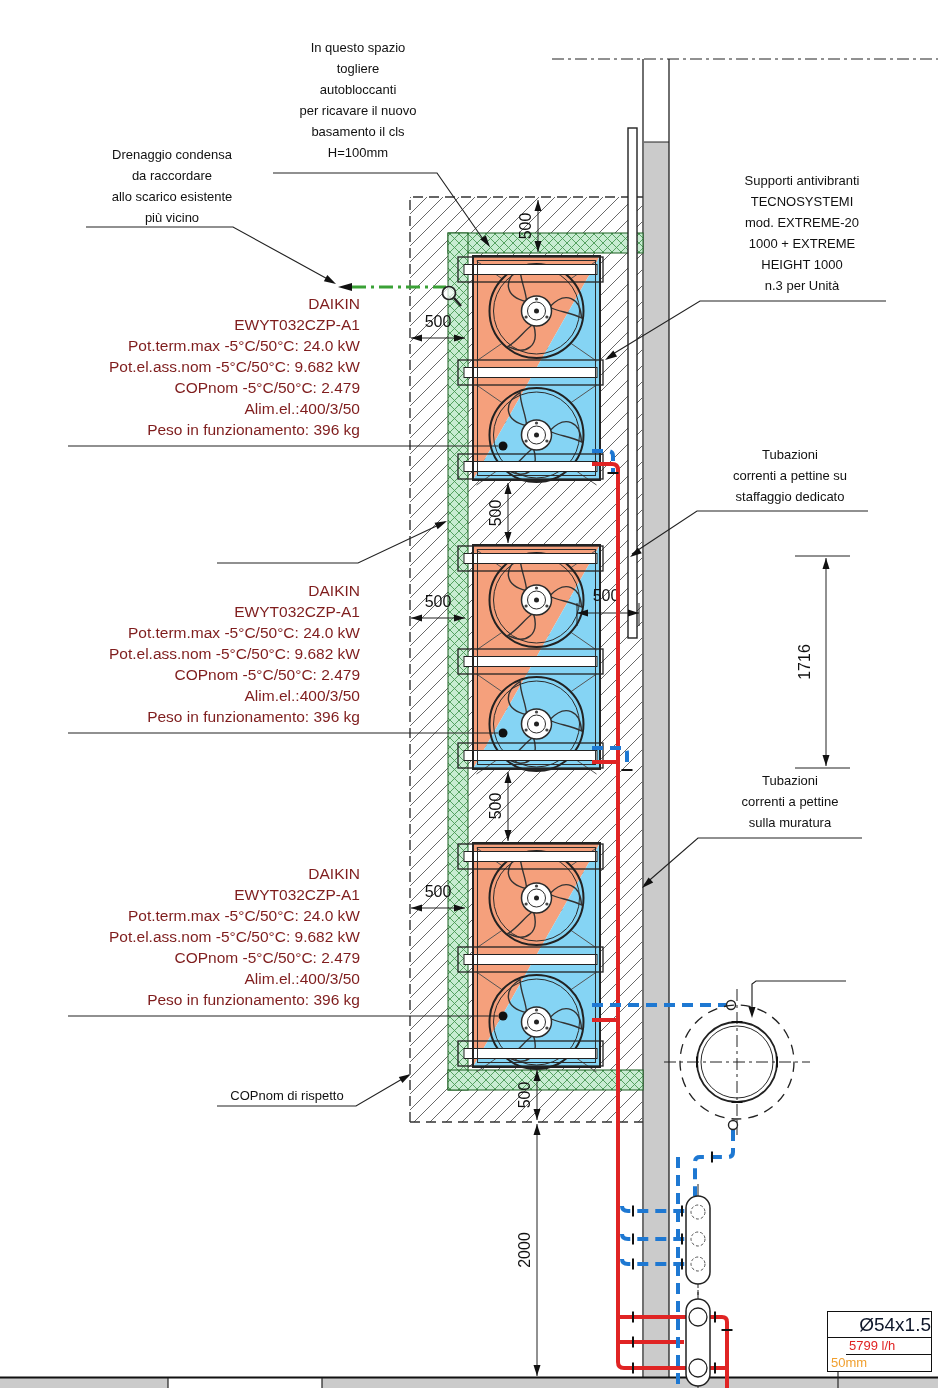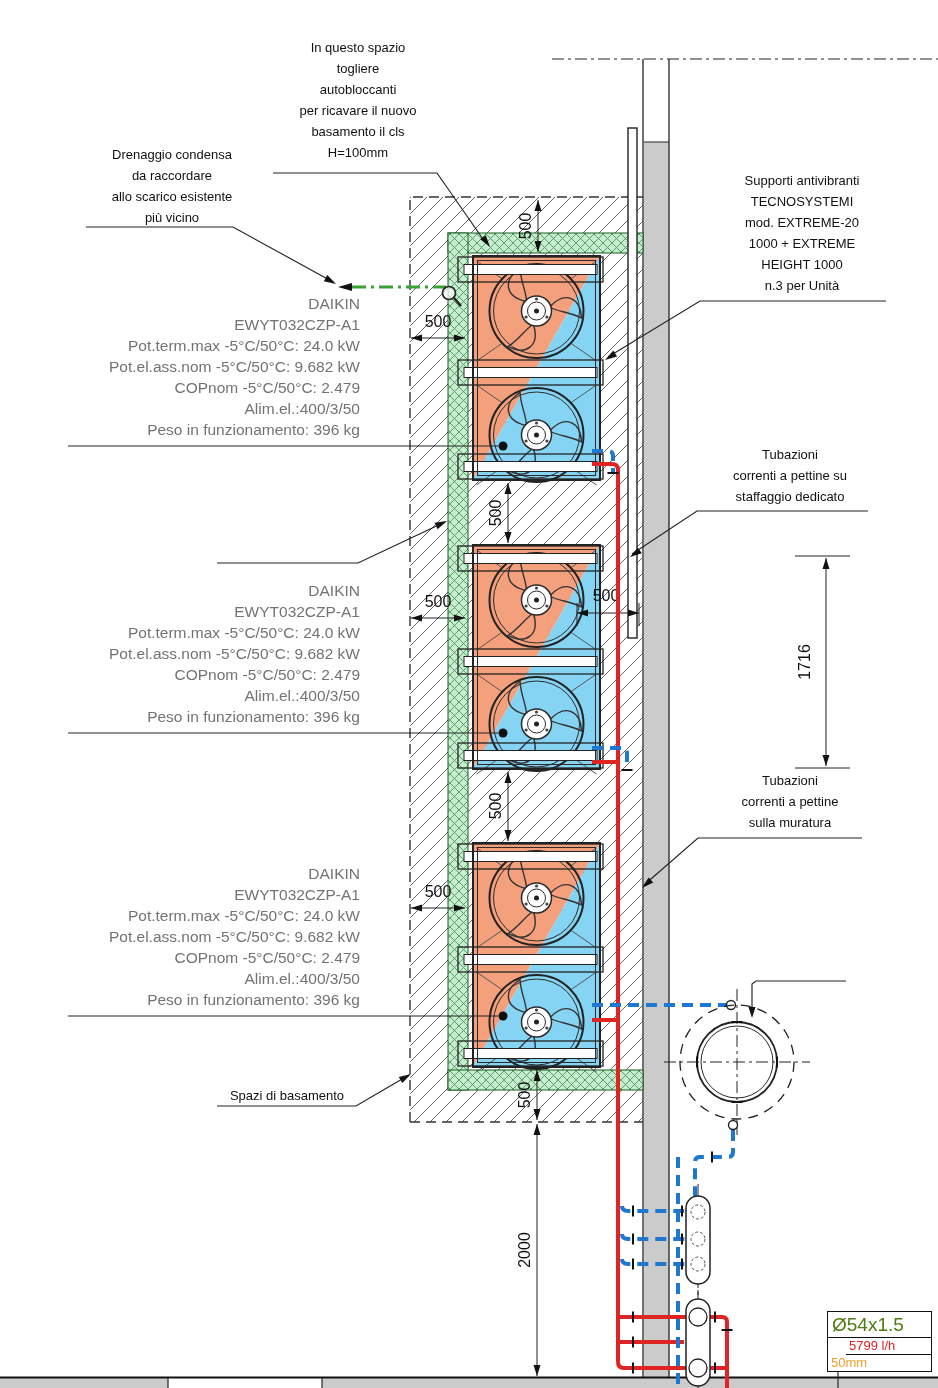--- a/index.html
+++ b/index.html
@@ -1,22 +1,22 @@
 <!DOCTYPE html>
 <html><head>
 <meta charset="utf-8">
 <style>
   html,body{margin:0;padding:0;background:#fff;}
   .canvas{position:relative;width:938px;height:1388px;background:#fff;overflow:hidden;
           font-family:"Liberation Sans",sans-serif;color:#111;}
   .canvas svg{position:absolute;left:0;top:0;}
   .note{position:absolute;white-space:pre-line;text-align:center;font-size:13px;line-height:21px;color:#111;}
-  .daikin{position:absolute;white-space:pre-line;text-align:right;font-size:15.5px;line-height:21px;color:#737373;}
+  .daikin{position:absolute;white-space:pre-line;text-align:right;font-size:15.5px;line-height:21px;color:#7f1d1d;}
   .specbox{position:absolute;border:1.6px solid #111;background:#fff;width:103px;}
-  .specbox .r1{font-size:19px;line-height:25px;height:25px;padding-left:4px;border-bottom:1px solid #111;color:#4d7c0f;}
+  .specbox .r1{font-size:19px;line-height:25px;height:25px;padding-left:4px;border-bottom:1px solid #111;color:#0f172a;text-align:right;}
   .specbox .r2{font-size:13px;line-height:16px;height:16px;padding-left:3px;border-bottom:1px solid #111;color:#e02424;margin-left:18px;}
   .specbox .r3{font-size:13px;line-height:16px;height:16px;padding-left:3px;color:#f09f2e;}
   
   .s1{fill:none;stroke:#2b2b2b;stroke-width:1;}
   .s13{fill:none;stroke:#222;stroke-width:1.3;}
   .s2{fill:none;stroke:#222;stroke-width:2;}
   .railA{fill:none;stroke:#222;stroke-width:1.3;}
   .railB{fill:#fff;stroke:#222;stroke-width:1;}
   .blade{fill:none;stroke:#333;stroke-width:1.4;}
   .brace{stroke:#555;stroke-width:1;}
@@ -310,21 +310,21 @@
 mod. EXTREME-20
 1000 + EXTREME
 HEIGHT 1000
 n.3 per Unità</div>
 <div class="note" style="left:690px;top:444px;width:200px;">Tubazioni
 correnti a pettine su
 staffaggio dedicato</div>
 <div class="note" style="left:690px;top:770px;width:200px;">Tubazioni
 correnti a pettine
 sulla muratura</div>
-<div class="note" style="left:216px;top:1085px;width:142px;">Spazi di basamento</div>
+<div class="note" style="left:216px;top:1085px;width:142px;">COPnom di rispetto</div>
 
 <div class="specbox" style="left:827px;top:1311px;">
   <div class="r1">Ø54x1.5</div>
   <div class="r2">5799 l/h</div>
   <div class="r3">50mm</div>
 </div>
 
 </div>
 
 </body></html>

